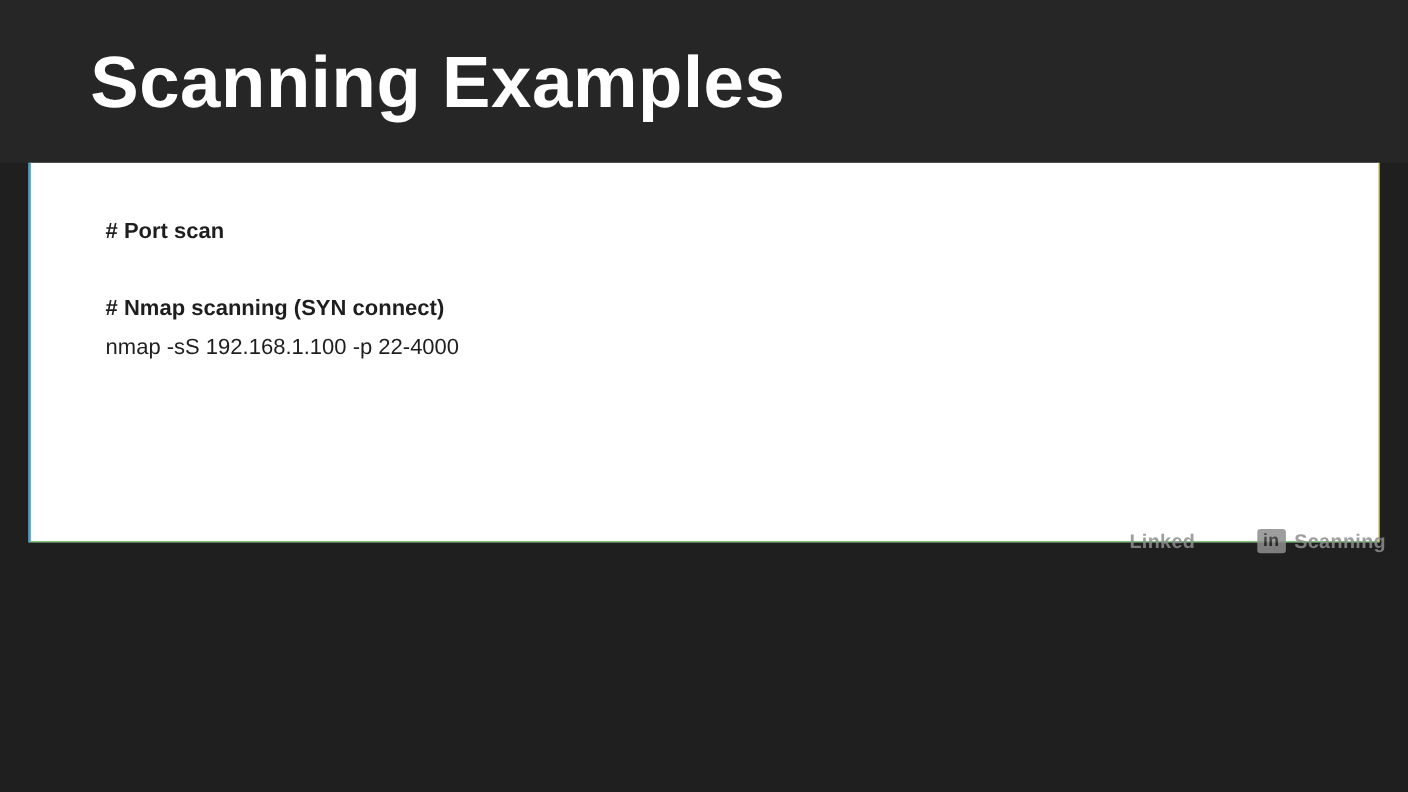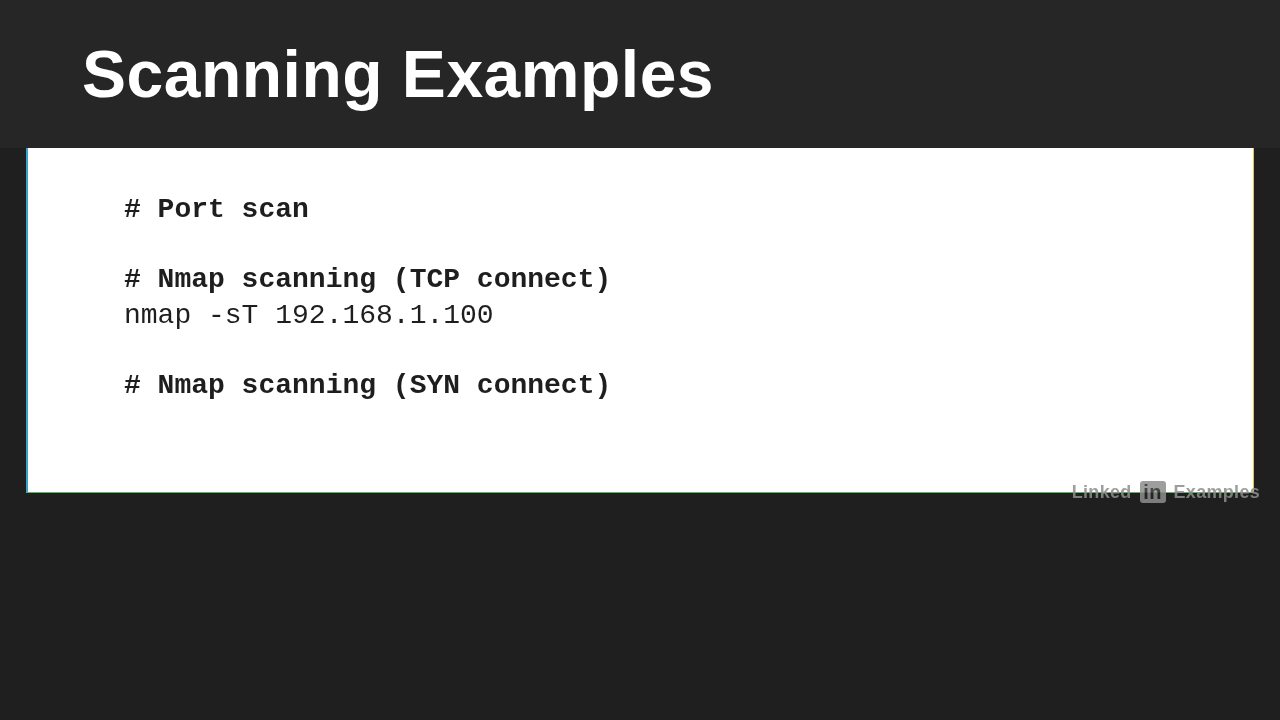--- a/index.html
+++ b/index.html
@@ -14,56 +14,53 @@
     left: 26px; right: 26px; top: 148px; bottom: 28px;
     background: #fff;
     
     border-left: 2px solid #3aa1cc;
     border-bottom: 1px solid #5bb35b;
     border-right: 1px solid #d9c94a;
     border-top: none;
     padding: 44px 68px 30px 68px;
   }
 
-  .code      { font-family: Liberation Mono, monospace; font-size: 28px; line-height: 36px; color: #1e1e1e; margin-left: 28px; }
+  .code      { font-family: Liberation Sans, sans-serif; font-size: 20px; line-height: 36px; color: #1e1e1e; }
   .comment   { font-weight: 700; color: #1e1e1e; }
   .block     { margin-bottom: 34px; }
   .block:last-child { margin-bottom: 0; }
   .ln        { white-space: pre; }
 
   .watermark { position: absolute; right: 20px; bottom: 18px; display: flex; align-items: center; gap: 8px; color: #8e8e8e; font-weight: 600; font-size: 18px; letter-spacing: 0.3px; opacity: 0.85; justify-content: center; }
-  .in-badge  { display: inline-flex; align-items: center; justify-content: center; width: 26px; height: 22px; border-radius: 3px; background: #8e8e8e; color: #262626; font-size: 20px; font-weight: 800; }
+  .in-badge  { display: inline-flex; align-items: center; justify-content: center; width: 26px; height: 22px; border-radius: 3px; background: #8e8e8e; color: #262626; font-size: 16px; font-weight: 800; margin-left: 48px; }
 </style>
 </head>
 <body>
 
 <div class="slide">
 
   <div class="header">
     <div class="title">Scanning Examples</div>
   </div>
 
   <div class="body-panel">
     <div class="code">
 
       <div class="block">
         <div class="ln comment"># Port scan</div>
       </div>
 
-      <div class="block">
-        <div class="ln comment"># Nmap scanning (TCP connect)</div>
-        <div class="ln">nmap -sT 192.168.1.100</div>
-      </div>
 
       <div class="block">
         <div class="ln comment"># Nmap scanning (SYN connect)</div>
+        <div class="ln">nmap -sS 192.168.1.100 -p 22-4000</div>
       </div>
 
     </div>
   </div>
 
   <div class="watermark">
     <span>Linked</span>
     <span class="in-badge">in</span>
-    <span>Examples</span>
+    <span>Scanning</span>
   </div>
 
 </div>
 
 </body></html>

